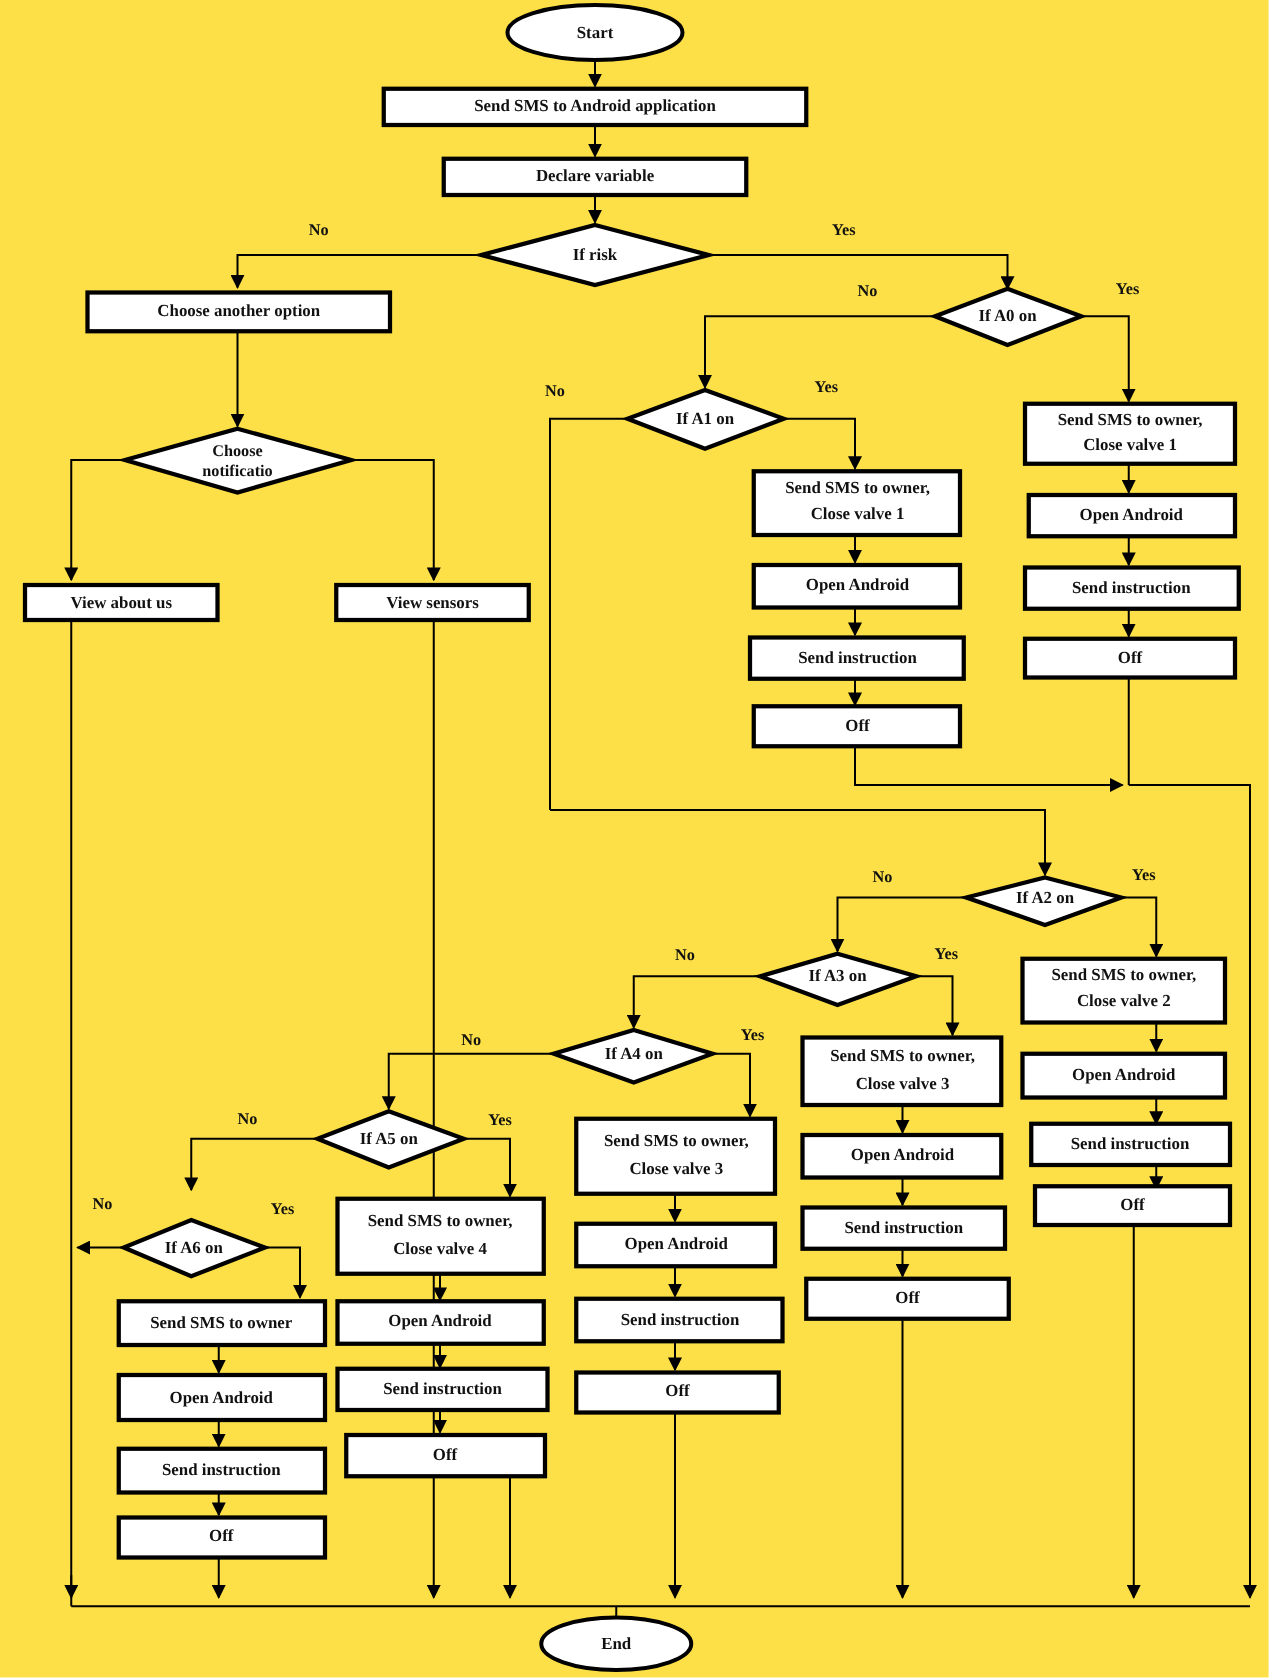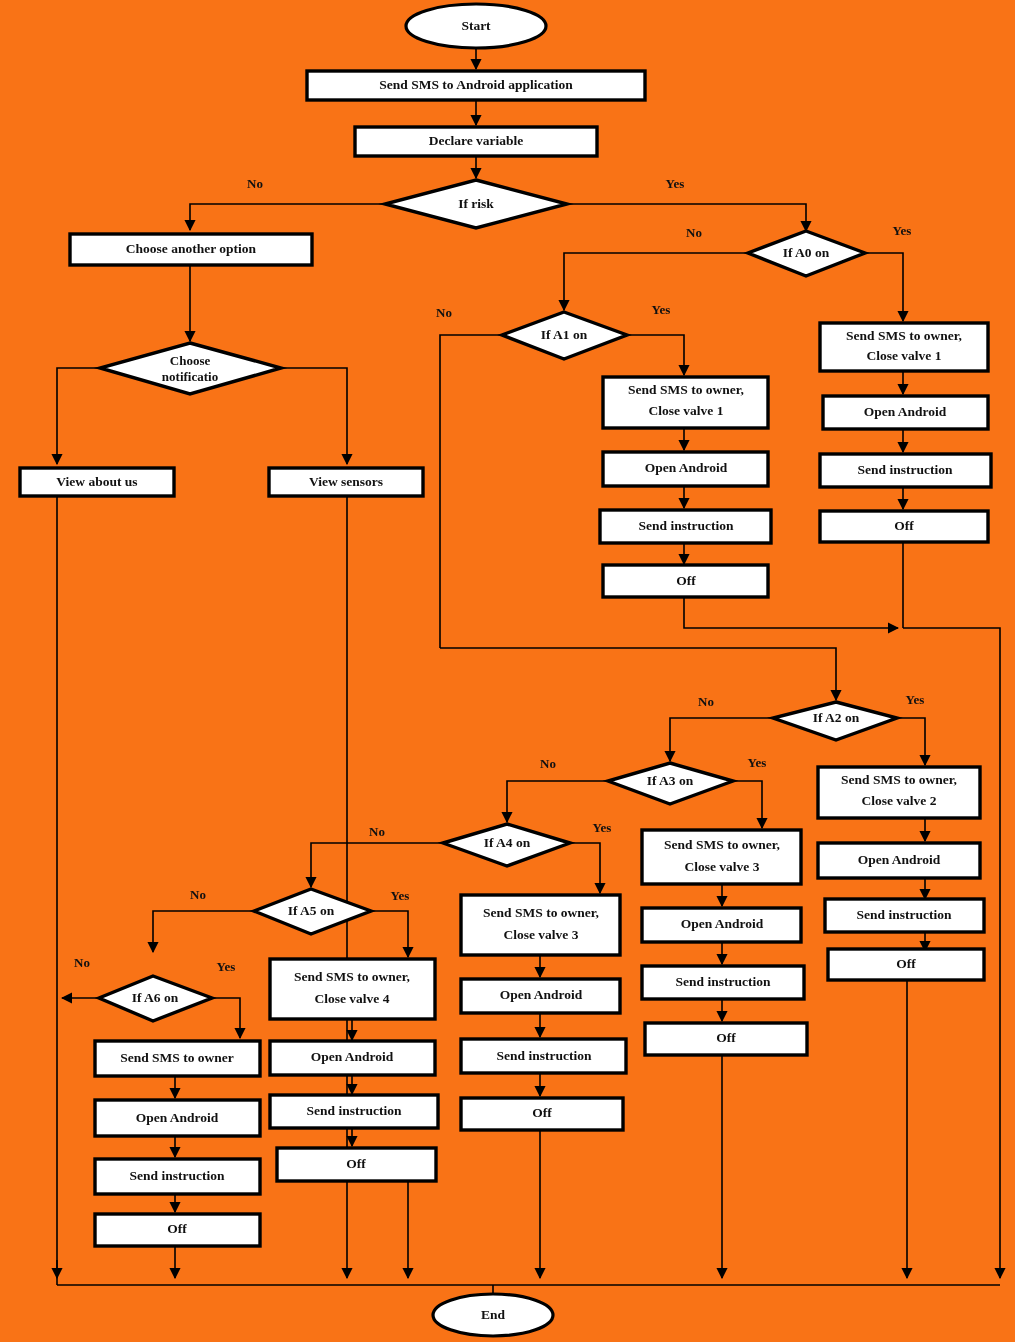--- a/index.html
+++ b/index.html
@@ -4,21 +4,21 @@
 <style>
   html, body {
     margin: 0;
     padding: 0;
     background: #ffffff;
   }
   #chart-root {
     position: relative;
     width: 1015px;
     height: 1342px;
-    background: #f97316;
+    background: #fde047;
     font-family: "Liberation Serif", serif;
     overflow: hidden;
   }
   svg.flow-canvas {
     position: absolute;
     left: 0; top: 0;
     width: 1015px;
     height: 1342px;
   }
   .node-box {

